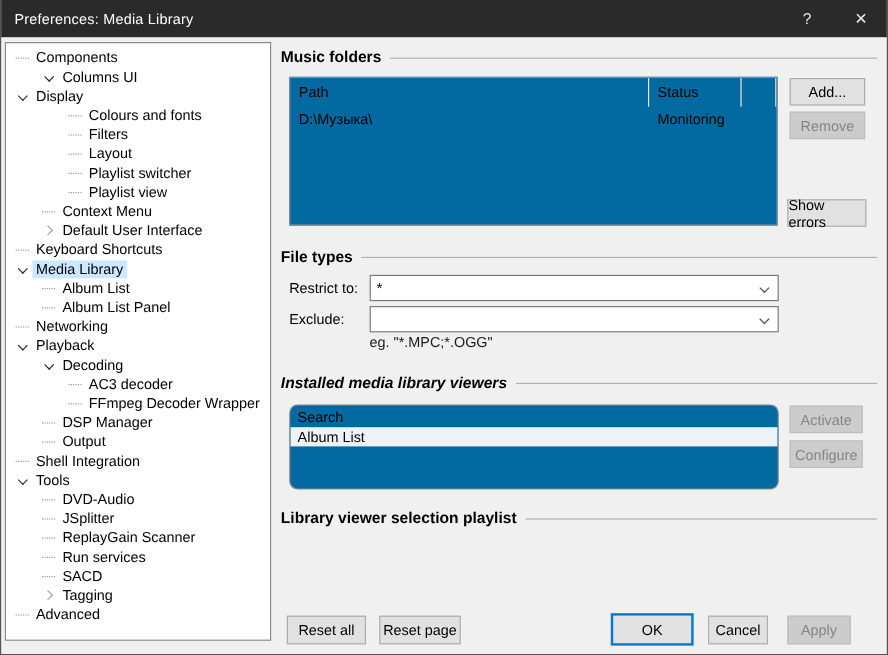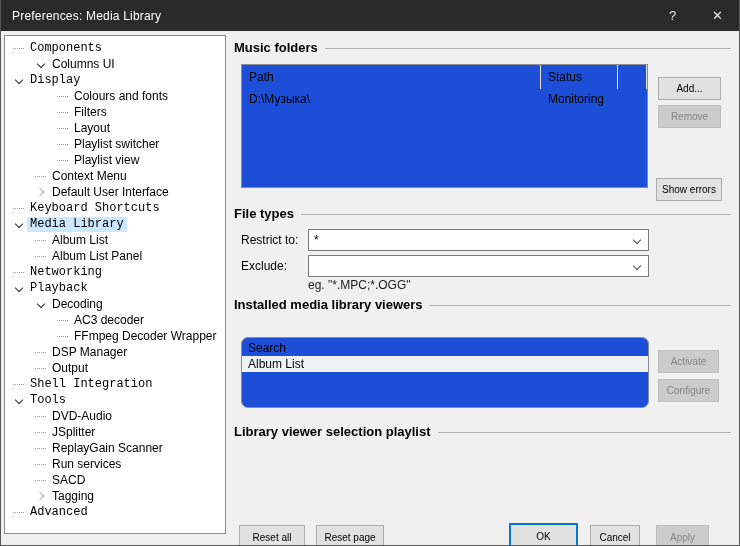--- a/index.html
+++ b/index.html
@@ -14,42 +14,42 @@
     display:flex;align-items:center;color:#fff;}
   .titlebar .title{padding-left:12px;font-size:12px;letter-spacing:.2px;}
   .caption-btns{margin-left:auto;display:flex;height:100%;}
   .cap-btn{width:45px;height:100%;display:flex;align-items:center;justify-content:center;
     color:#e6e6e6;font-size:13px;}
   
   .tree{position:absolute;left:3px;top:35px;width:222px;height:499px;background:#fff;
     border:1px solid #888c92;padding-top:4px;overflow:hidden;}
   .tree-row{display:flex;align-items:center;height:16px;white-space:nowrap;}
   .tree-row .chev{position:relative;width:14px;height:16px;flex:0 0 14px;}
-  .tree-row.lvl0{padding-left:8px;font-family:Liberation Mono, monospace;}
+  .tree-row.lvl0{padding-left:8px;}
   .tree-row.lvl1{padding-left:30px;}
   .tree-row.lvl2{padding-left:52px;}
   .tree-row .lbl{padding:1px 3px;line-height:13px;}
   .tree-row.selected .lbl{background:#cce8ff;}
   .tree-row.expanded > .chev::before{content:"";position:absolute;left:3px;top:5px;width:5px;height:5px;
     border-right:1.6px solid #2b2b2b;border-bottom:1.6px solid #2b2b2b;transform:rotate(45deg);}
   .tree-row.collapsed > .chev::before{content:"";position:absolute;left:2px;top:5px;width:5px;height:5px;
     border-right:1.6px solid #a6a6a6;border-bottom:1.6px solid #a6a6a6;transform:rotate(-45deg);}
   .tree-row.leaf > .chev::before{content:"";position:absolute;left:0;top:8px;width:11px;
     border-top:1px dotted #9a9a9a;}
   
   .group{position:absolute;left:233px;right:8px;display:flex;align-items:center;gap:7px;}
   .gtitle{font-weight:bold;font-size:13px;white-space:nowrap;}
   .gline{flex:1;height:1px;background:#b2b2b2;margin-top:2px;}
   
   .btn{position:absolute;background:#e1e1e1;border:1px solid #adadad;
-    display:flex;align-items:center;justify-content:center;font-size:10px;cursor:default;margin-top:12px;}
+    display:flex;align-items:center;justify-content:center;font-size:12px;cursor:default;}
   .btn.disabled{background:#cccccc;border-color:#bfbfbf;color:#858585;}
   .btn.default{border:2px solid #0078d7;}
   
-  .listview{position:absolute;background:#1d4ed8;border:1px solid #888c92;overflow:hidden;}
+  .listview{position:absolute;background:#0369a1;border:1px solid #888c92;overflow:hidden;}
   .lv-header{display:flex;height:24px;align-items:center;}
   .lv-header > div{height:100%;display:flex;align-items:center;padding-left:7px;
     border-right:1px solid #e5e5e5;}
   .lv-row{display:flex;height:19px;align-items:center;}
   .lv-row > div{padding-left:7px;}
   .c1{width:299px;flex:0 0 299px;}
   .c2{width:77px;flex:0 0 77px;}
   .c3{flex:1;}
   .viewer-item{height:16px;line-height:16px;padding-left:6px;}
   .viewer-item.highlight{background:#eef3f8;}
@@ -274,21 +274,21 @@
   </div>
 
   <div class="flabel" style="top:259px;">Exclude:</div>
   <div class="combo" style="left:307px;top:255px;">
     <span></span>
     <span class="chevron"></span>
   </div>
 
   <div class="hint" style="top:278px;">eg. "*.MPC;*.OGG"</div>
 
-  <div class="group" style="top:297px;">
+  <div class="group" style="top:311px;font-style:italic;">
     <span class="gtitle">Installed media library viewers</span>
     <span class="gline"></span>
   </div>
 
   <div class="listview" style="left:240px;top:337px;width:408px;height:71px;padding-top:2px;border-radius:7px;">
 
       <div class="viewer-item">Search</div>
 
       <div class="viewer-item highlight">Album List</div>
     </div>

